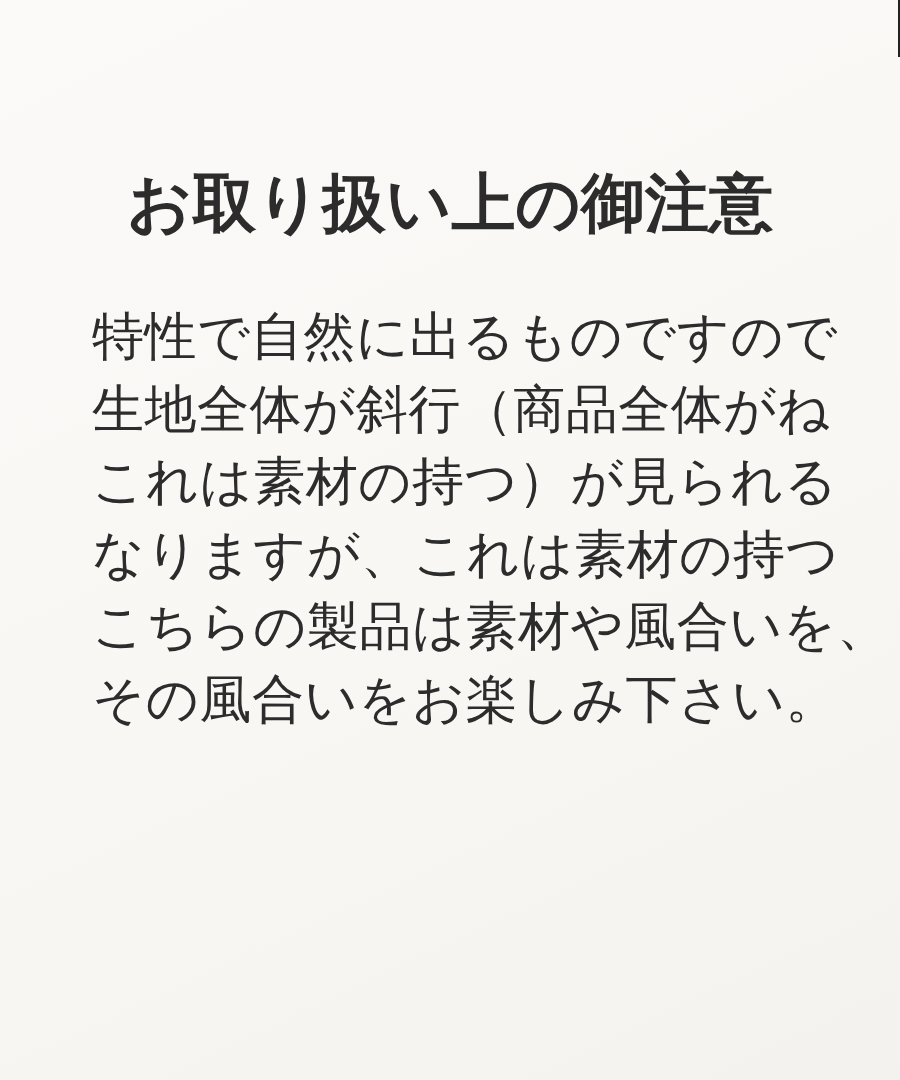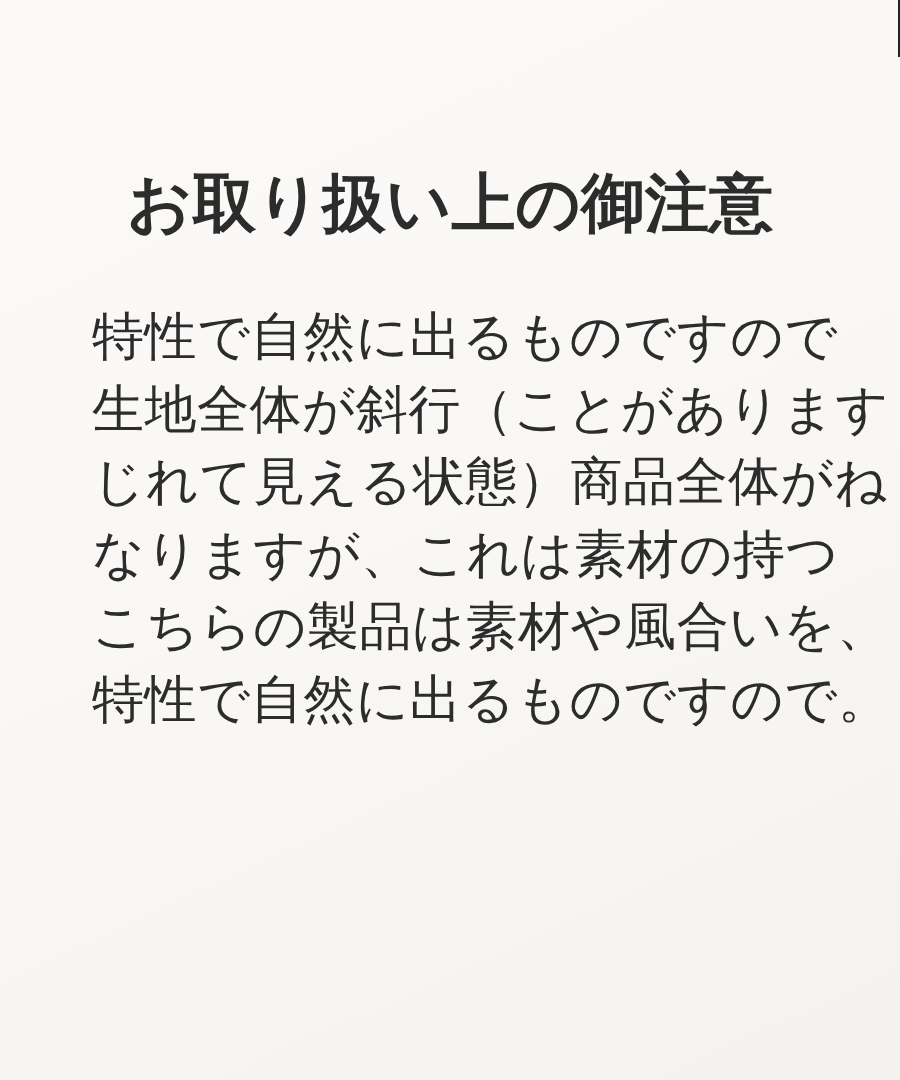--- a/index.html
+++ b/index.html
@@ -56,20 +56,20 @@
 <body>
 
 <div class="paper">
 
   <div class="photo-edge"></div>
 
   <div class="notice-title">お取り扱い上の御注意</div>
 
   <div class="notice-body">
     <div class="notice-line">特性で自然に出るものですので</div>
-    <div class="notice-line">生地全体が斜行（ことがあります</div>
-    <div class="notice-line">じれて見える状態）商品全体がね</div>
+    <div class="notice-line">生地全体が斜行（商品全体がね</div>
+    <div class="notice-line">これは素材の持つ）が見られる</div>
     <div class="notice-line">なりますが、これは素材の持つ</div>
     <div class="notice-line">こちらの製品は素材や風合いを、</div>
-    <div class="notice-line">特性で自然に出るものですので。</div>
+    <div class="notice-line">その風合いをお楽しみ下さい。</div>
   </div>
 
 </div>
 
 </body></html>

